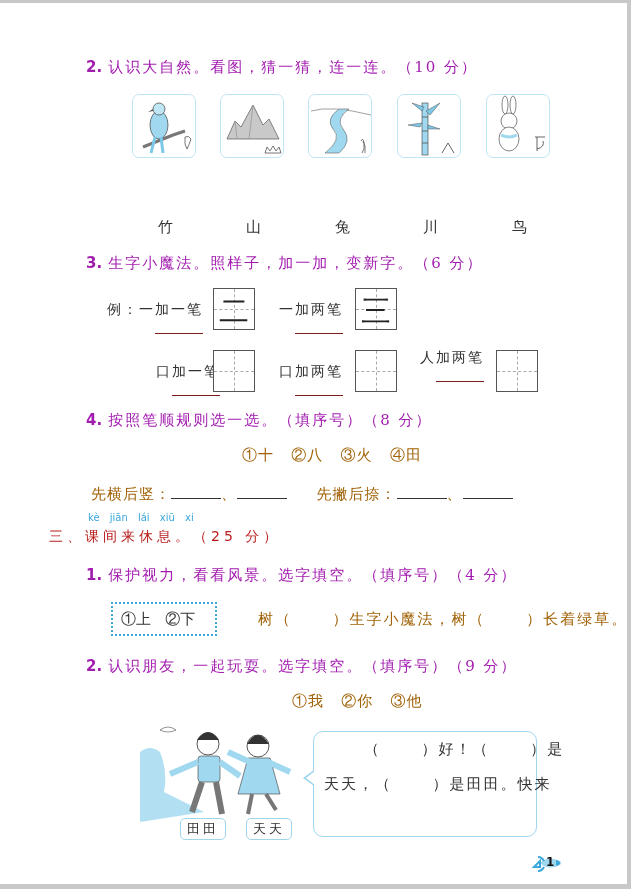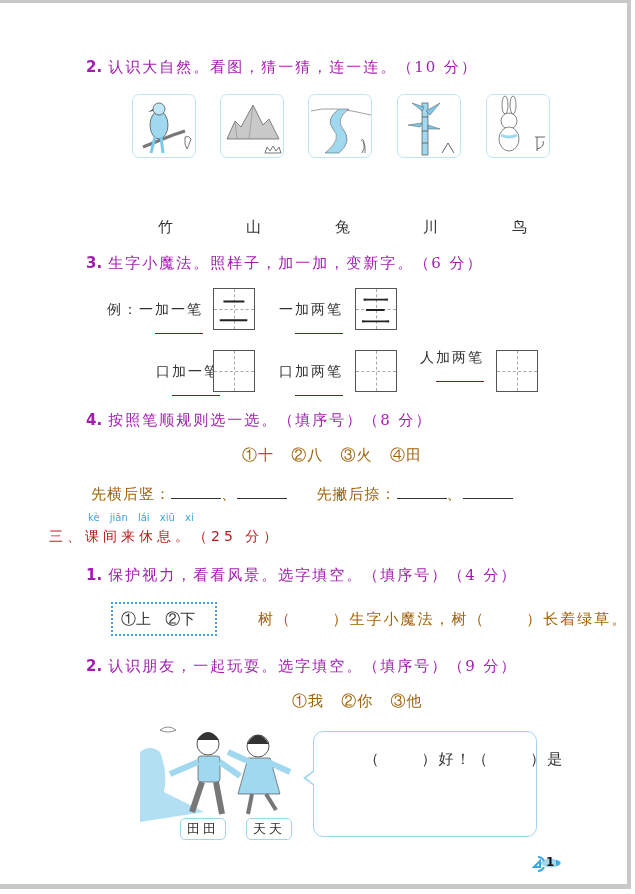--- a/index.html
+++ b/index.html
@@ -54,21 +54,21 @@
     color:#3aa8dc; font-size:10px; word-spacing:7px;
   }
 
   .choice-box {
     position:absolute; left:111px; top:602px; width:106px; height:34px; box-sizing:border-box;
     border:2px dotted #3aa8dc; font-size:15px; color:#333; padding:6px 8px;
   }
 
   .bubble {
     position:absolute; left:313px; top:731px; width:224px; height:106px; box-sizing:border-box;
-    border:1.5px solid #9fd6ef; border-radius:10px; background:#fff; padding:10px 10px;
+    border:1.5px solid #9fd6ef; border-radius:10px; background:#fff; padding:0 10px;
     font-size:15px; color:#333; letter-spacing:2px; line-height:35px;
   }
   .bubble-tail {
     position:absolute; left:303px; top:770px; width:0; height:0;
     border-top:8px solid transparent; border-bottom:8px solid transparent; border-right:11px solid #9fd6ef;
   }
   .bubble-tail-inner {
     position:absolute; left:306px; top:771px; width:0; height:0;
     border-top:7px solid transparent; border-bottom:7px solid transparent; border-right:9px solid #fff;
   }
@@ -217,20 +217,21 @@
   <path d="M110 40 L88 30 M128 40 L150 50" stroke="#9fd8ef" stroke-width="6"></path>
   <path d="M112 72 L108 92 M126 72 L136 88" stroke="#777" stroke-width="4"></path>
 </svg>
 
 <div class="name-tag" style="left:180px;">田田</div>
 <div class="name-tag" style="left:246px;text-align:right;">天天</div>
 
 <div class="bubble-tail"></div>
 <div class="bubble">
   <div style="padding-left:40px; white-space:pre;">（      ）好！（      ）是</div>
+  <div style="white-space:pre;">天天，（      ）是田田。快来</div>
 </div>
 <div class="bubble-tail-inner"></div>
 
 <div class="page-num">
   <svg width="32" height="20">
     <path d="M8 10 q8 -8 20 -2 q2 2 0 4 q-12 6 -20 -2 Z" fill="#9fd8ef"></path>
     <path d="M24 7 q4 1 4 3 q0 2 -4 3 Z" fill="#3aa8dc"></path>
     <path d="M2 14 L8 8 L8 14 Z M6 4 q4 0 6 4 M6 18 q4 0 6 -4" fill="none" stroke="#3aa8dc" stroke-width="2"></path>
   </svg>
   <span>1</span>

